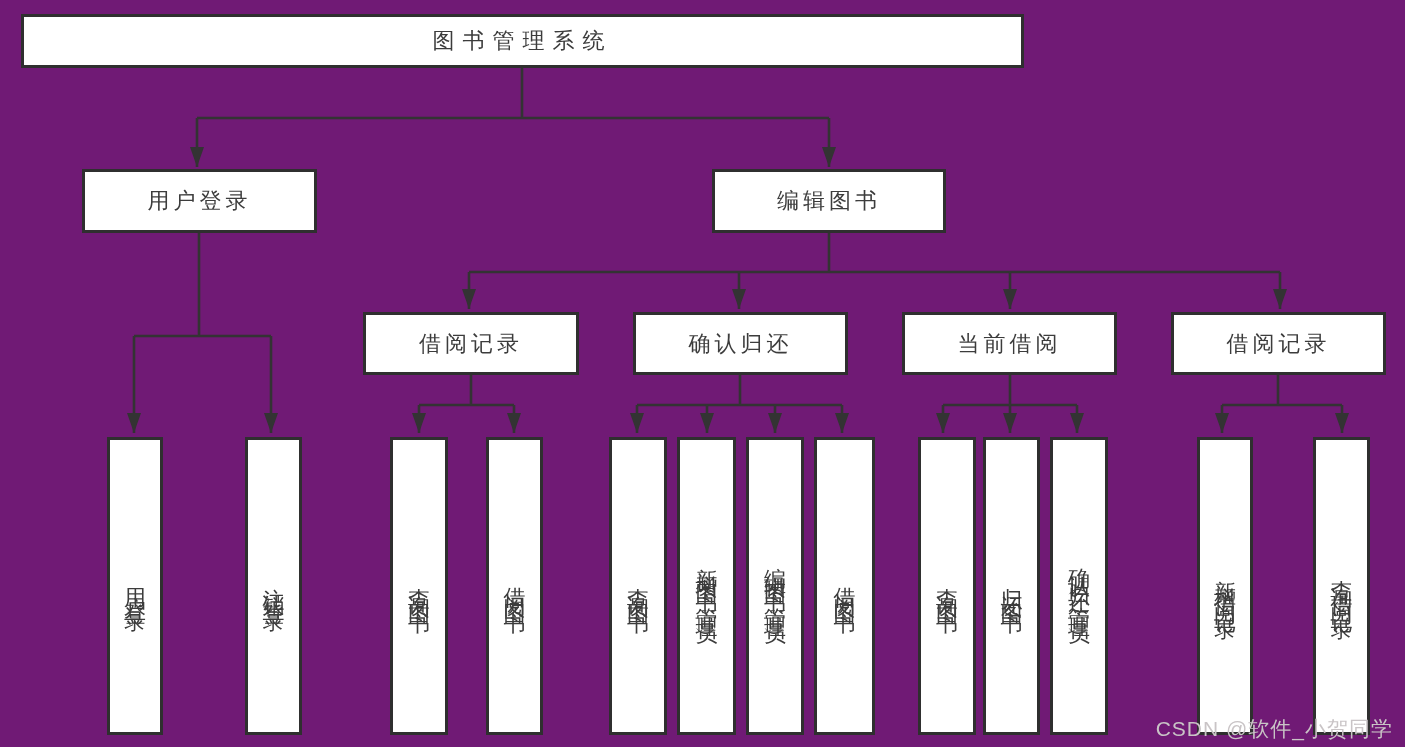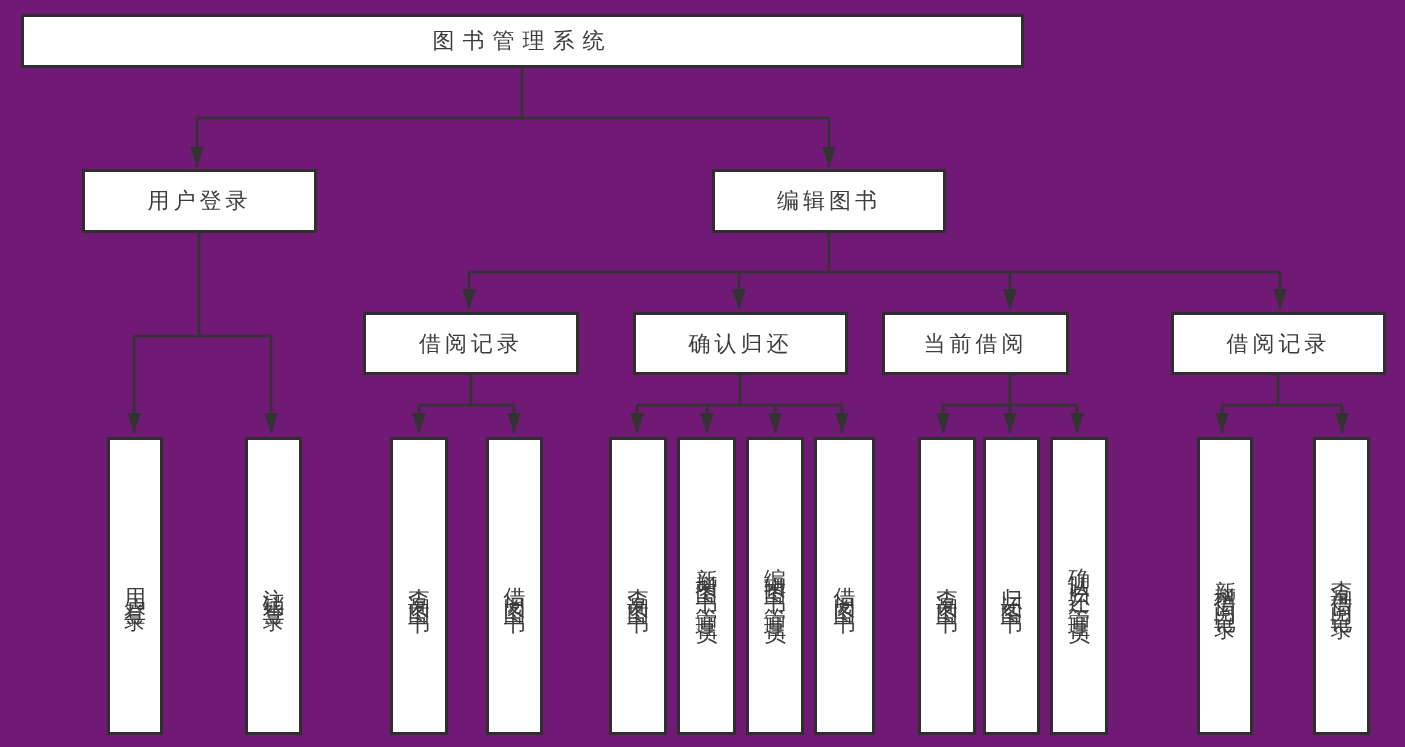--- a/index.html
+++ b/index.html
@@ -93,21 +93,21 @@
   <div class="node" style="left:712px;top:169px;width:234px;height:64px">
     <span class="hl">编辑图书</span>
   </div>
 
   <div class="node" style="left:363px;top:312px;width:216px;height:63px">
     <span class="hl">借阅记录</span>
   </div>
   <div class="node" style="left:633px;top:312px;width:215px;height:63px">
     <span class="hl">确认归还</span>
   </div>
-  <div class="node" style="left:882px;top:312px;width:187px;height:63px">
+  <div class="node" style="left:902px;top:312px;width:215px;height:63px">
     <span class="hl">当前借阅</span>
   </div>
   <div class="node" style="left:1171px;top:312px;width:215px;height:63px">
     <span class="hl">借阅记录</span>
   </div>
 
   <div class="node" style="left:107px;top:437px;width:56px;height:298px">
     <span class="vl">用户登录</span>
   </div>
   <div class="node" style="left:245px;top:437px;width:57px;height:298px">
@@ -144,14 +144,15 @@
     <span class="vl">确认归还（管理员）</span>
   </div>
 
   <div class="node" style="left:1197px;top:437px;width:56px;height:298px">
     <span class="vl">新增借阅记录</span>
   </div>
   <div class="node" style="left:1313px;top:437px;width:57px;height:298px">
     <span class="vl">查询借阅记录</span>
   </div>
 
+  <div class="watermark">CSDN @软件_小贺同学</div>
 
 </div>
 
 </body></html>

